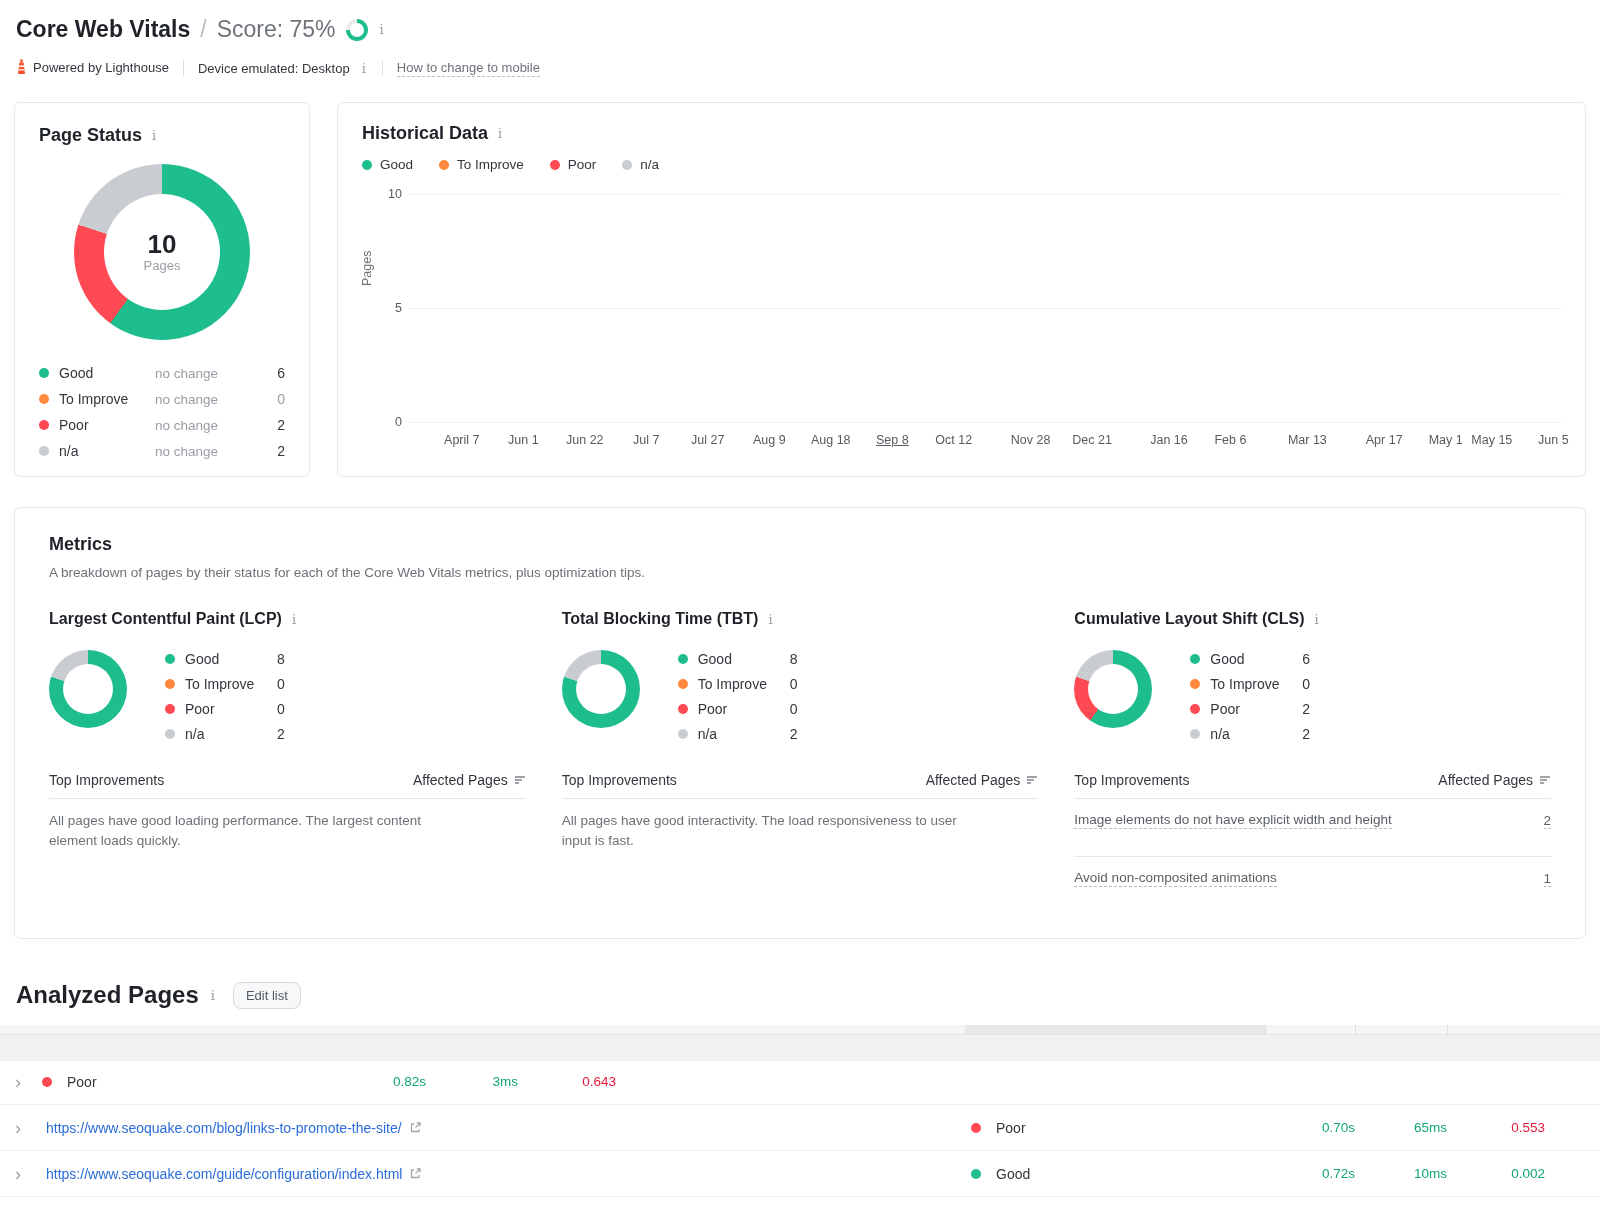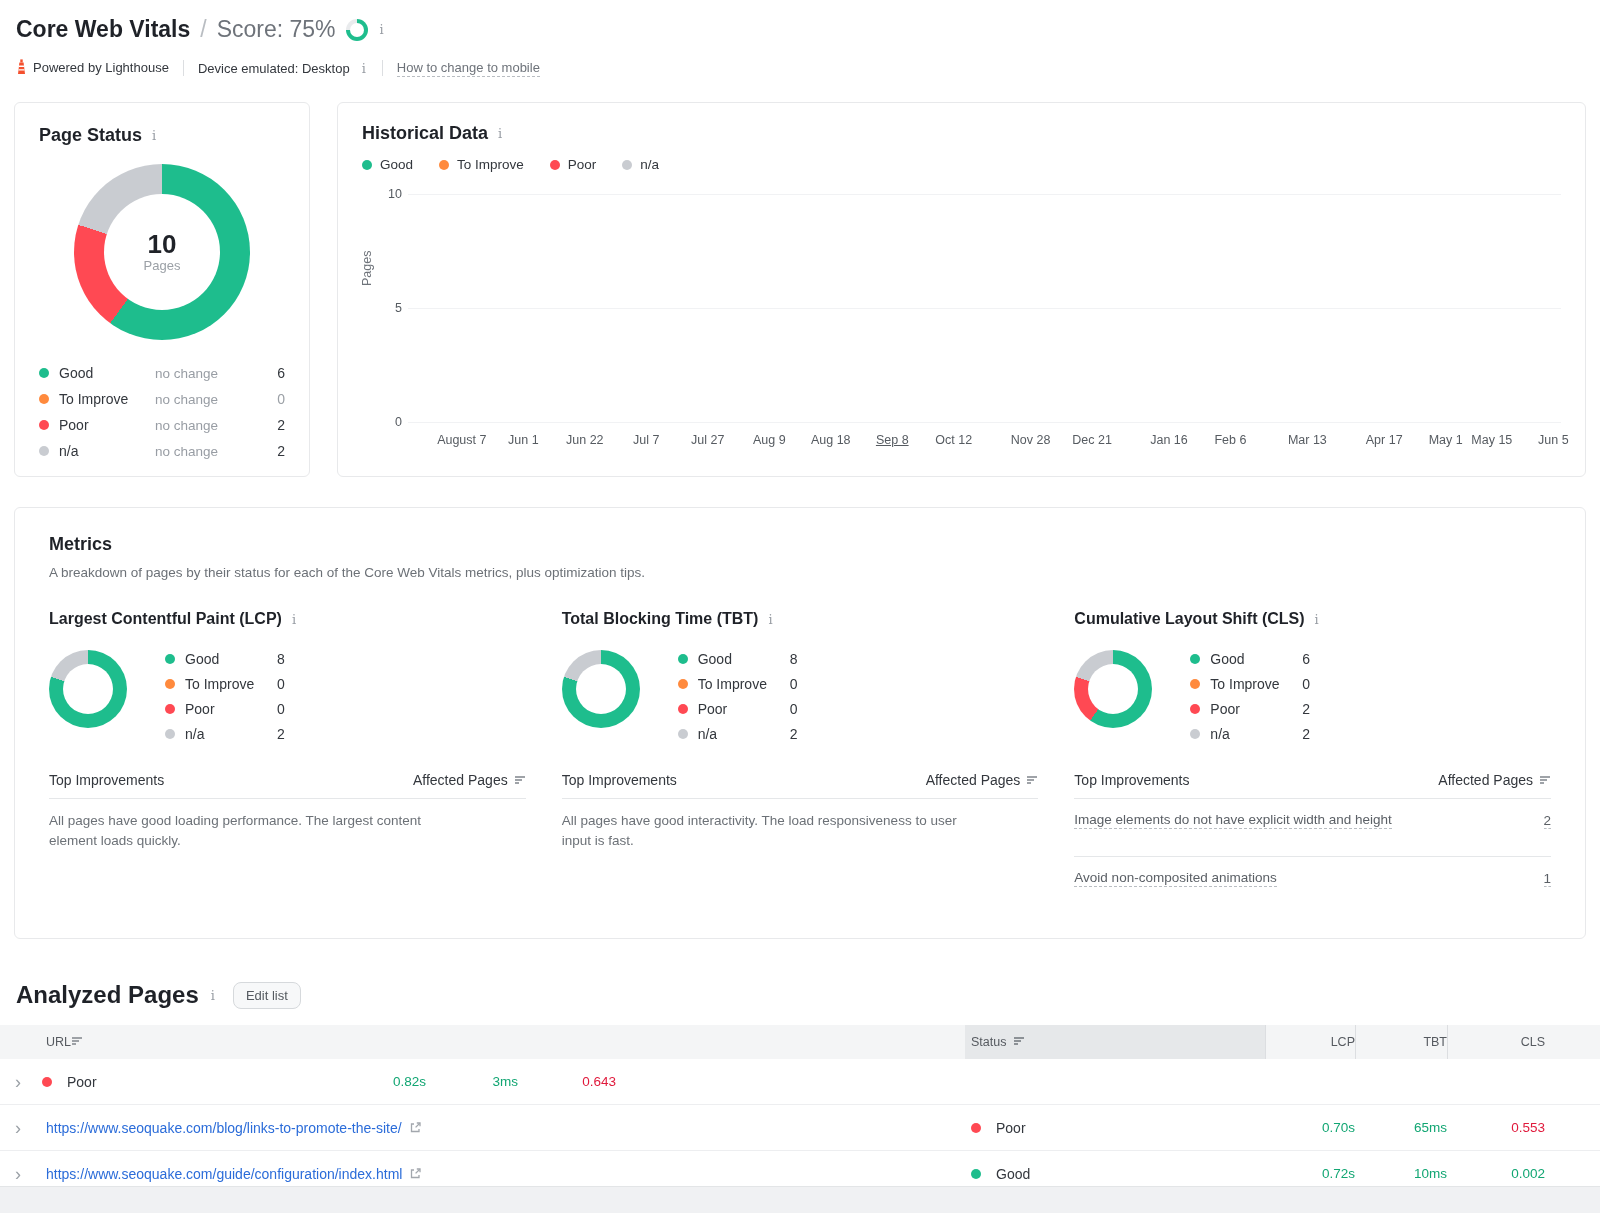--- a/index.html
+++ b/index.html
@@ -1,18 +1,18 @@
 <!DOCTYPE html>
 <html><head>
 <meta charset="utf-8">
 <style>
   * { box-sizing: border-box; margin: 0; padding: 0; }
   html,body { width:1600px; height:1213px; overflow:hidden; background:#fff;
     font-family:"Liberation Sans", sans-serif; color:#33373d; }
-  .page { width:1600px; height:1213px; position:relative; }
+  .page { width:1600px; height:1061px; position:relative; }
 
   
   .hdr { padding:16px 0 0 16px; }
   .h1row { display:flex; align-items:center; gap:10px; }
   .title { font-size:23px; font-weight:700; color:#1f2228; }
   .slash { font-size:23px; color:#b9bdc2; font-weight:400; }
   .score { font-size:23px; color:#6e737a; font-weight:400; }
   .ring { width:22px; height:22px; border-radius:50%; position:relative; display:inline-block; }
   .ring::after { content:""; position:absolute; inset:4px; background:#fff; border-radius:50%; }
   .info { font-family:"DejaVu Serif", serif; font-size:13px; color:#979ca3; padding:0 2px; cursor:default; }
@@ -571,21 +571,21 @@
               <div class="seg-r" style="height: 20%;"></div>
               <div class="seg-n" style="height: 20%;"></div>
             </div>
             <div class="bar">
               <div class="seg-g" style="height: 60%;"></div>
               <div class="seg-r" style="height: 20%;"></div>
               <div class="seg-n" style="height: 20%;"></div>
             </div>
           </div>
         <div class="xlabels">
-            <span style="left: 4.66667%;">August 7</span>
+            <span style="left: 4.66667%;">April 7</span>
             <span style="left: 10%;">Jun 1</span>
             <span style="left: 15.3333%;">Jun 22</span>
             <span style="left: 20.6667%;">Jul 7</span>
             <span style="left: 26%;">Jul 27</span>
             <span style="left: 31.3333%;">Aug 9</span>
             <span style="left: 36.6667%;">Aug 18</span>
             <span style="left: 42%; text-decoration: underline;">Sep 8</span>
             <span style="left: 47.3333%;">Oct 12</span>
             <span style="left: 54%;">Nov 28</span>
             <span style="left: 59.3333%;">Dec 21</span>

